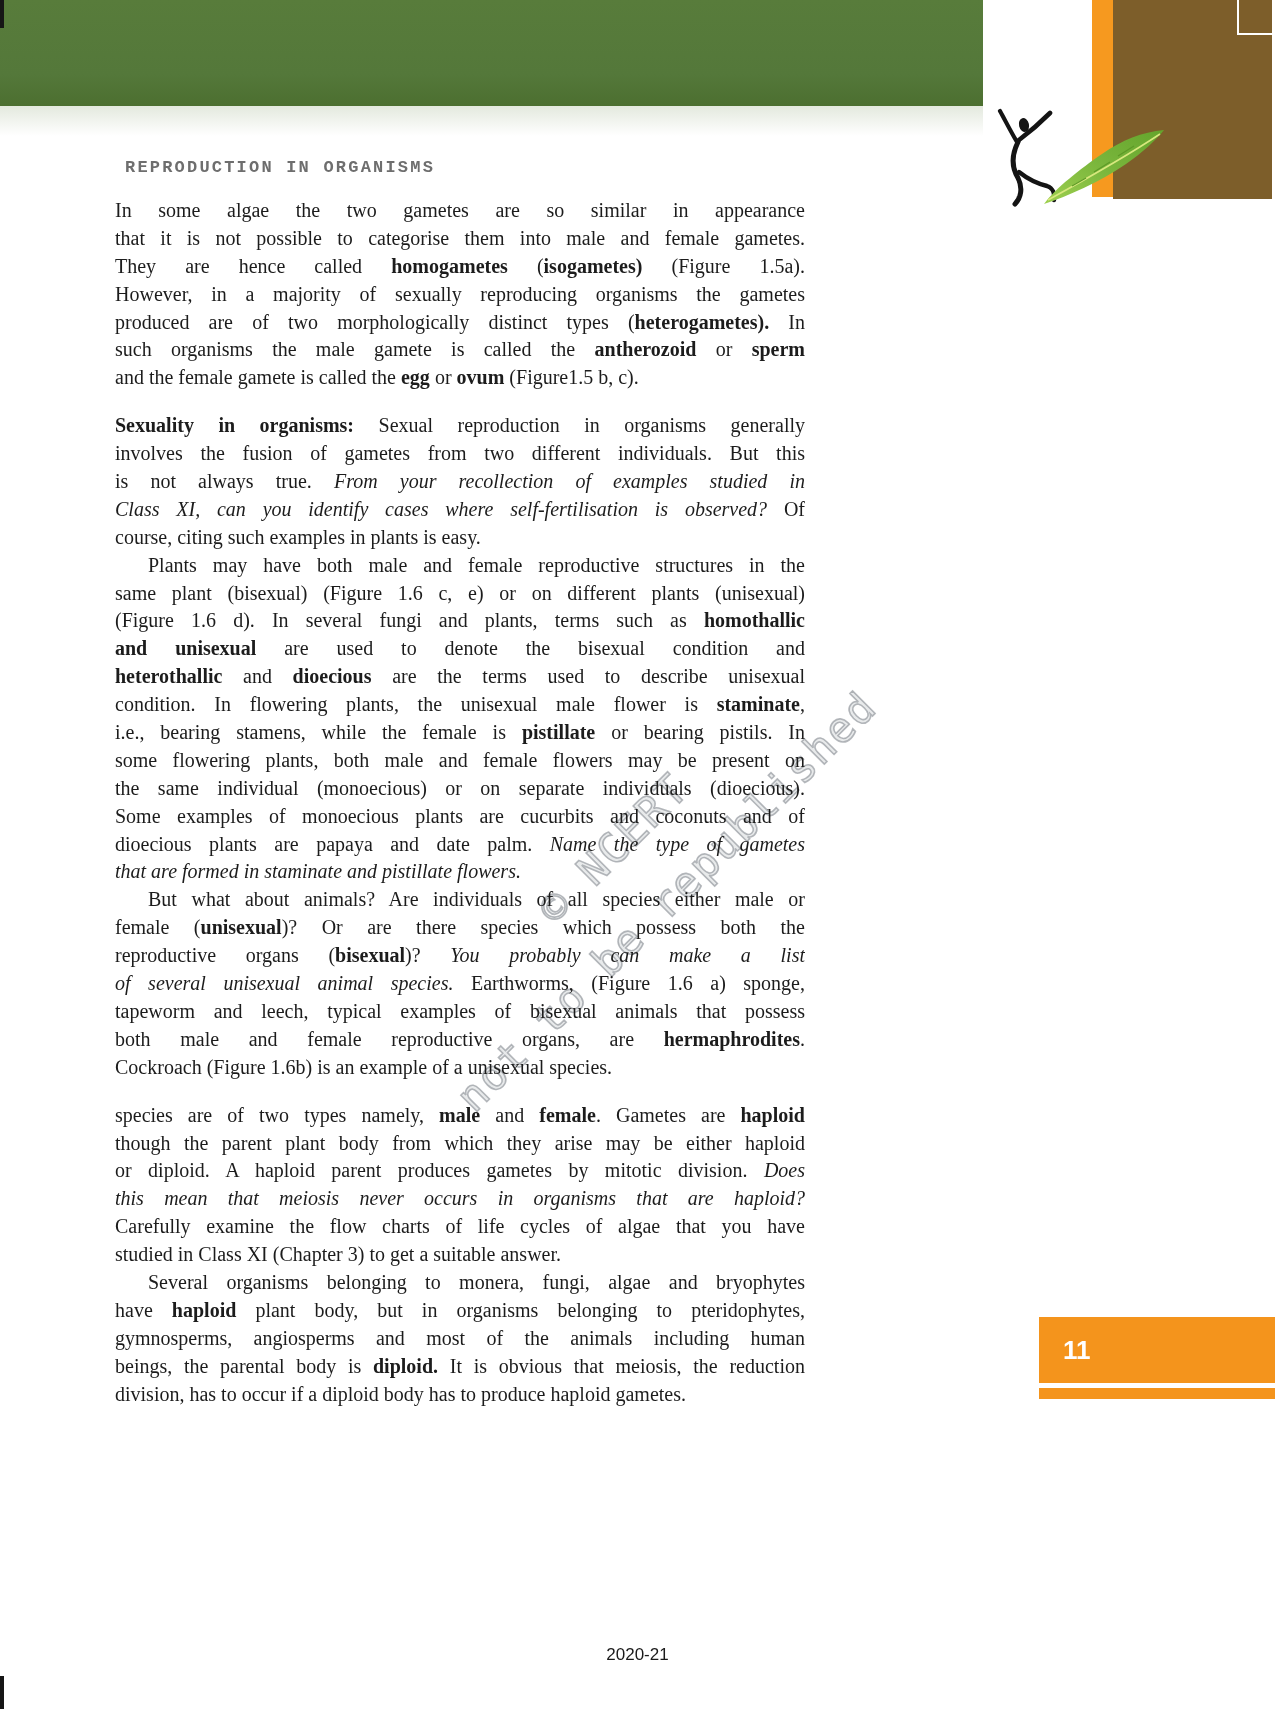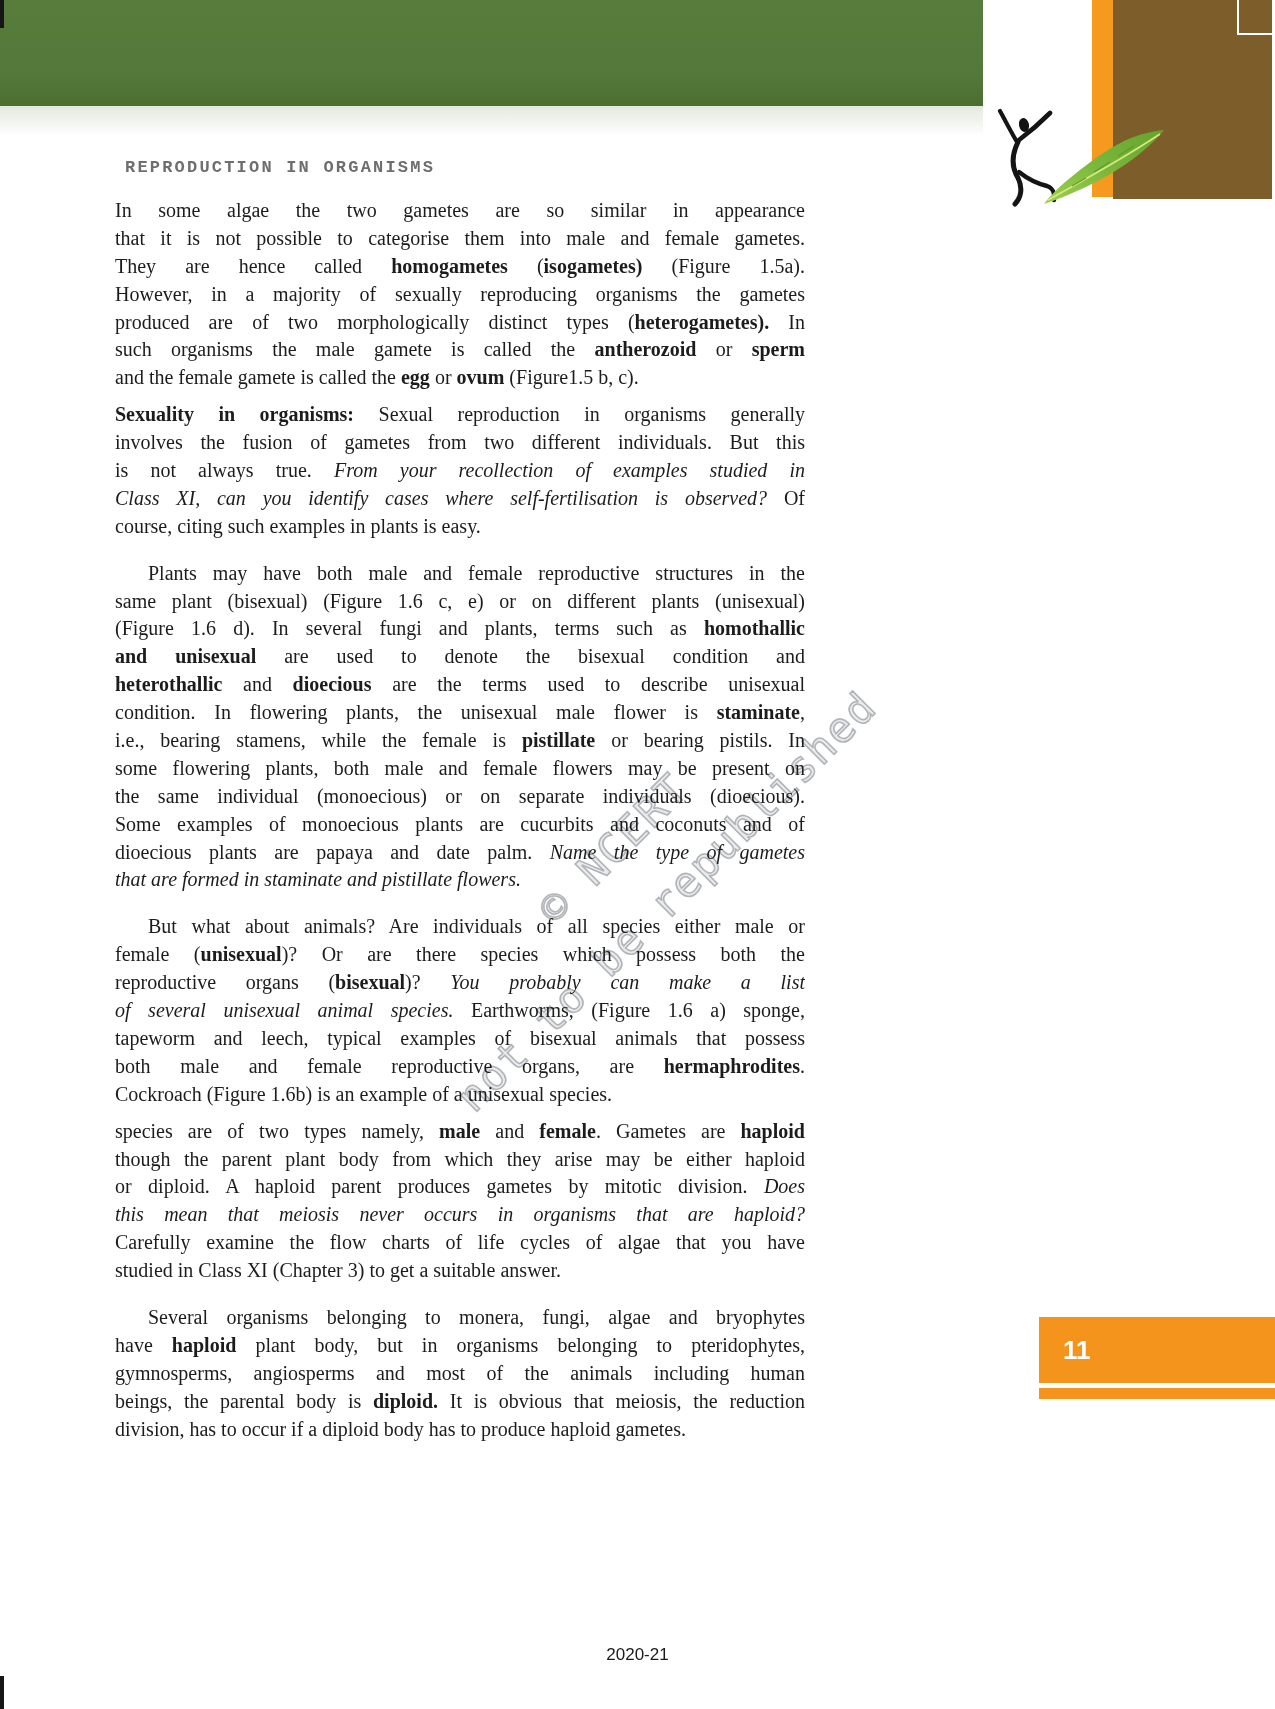--- a/index.html
+++ b/index.html
@@ -52,24 +52,24 @@
     color:rgba(165,170,175,0.25);
     -webkit-text-stroke:1.6px rgba(134,139,145,0.6);
     pointer-events:none;z-index:1;
     white-space:nowrap;
   }
   
   .body-text{
     position:absolute;left:115px;top:197px;width:690px;
     font-size:20px;line-height:27.9px;color:#1c1c1c;z-index:2;
   }
-  .para.gap{margin-top:9px;}
+  .para.gap{margin-top:20px;}
   .tline{text-align:justify;text-align-last:justify;height:27.9px;overflow:hidden;}
   .tline.last{text-align-last:left;}
-  .tline.indent{text-indent:33px;margin-top:19px;}
+  .tline.indent{text-indent:33px;}
   .tline b{font-weight:700;}
   .tline i{font-style:italic;}
   
   .page-num-box{
     position:absolute;left:1039px;top:1317px;width:236px;height:66px;
     background:var(--page-box-orange,#f4941c);
     color:#ffffff;font-family:"Liberation Sans","DejaVu Sans",sans-serif;
     font-size:26px;font-weight:700;
     display:flex;align-items:center;padding-left:24px;box-sizing:border-box;
   }

